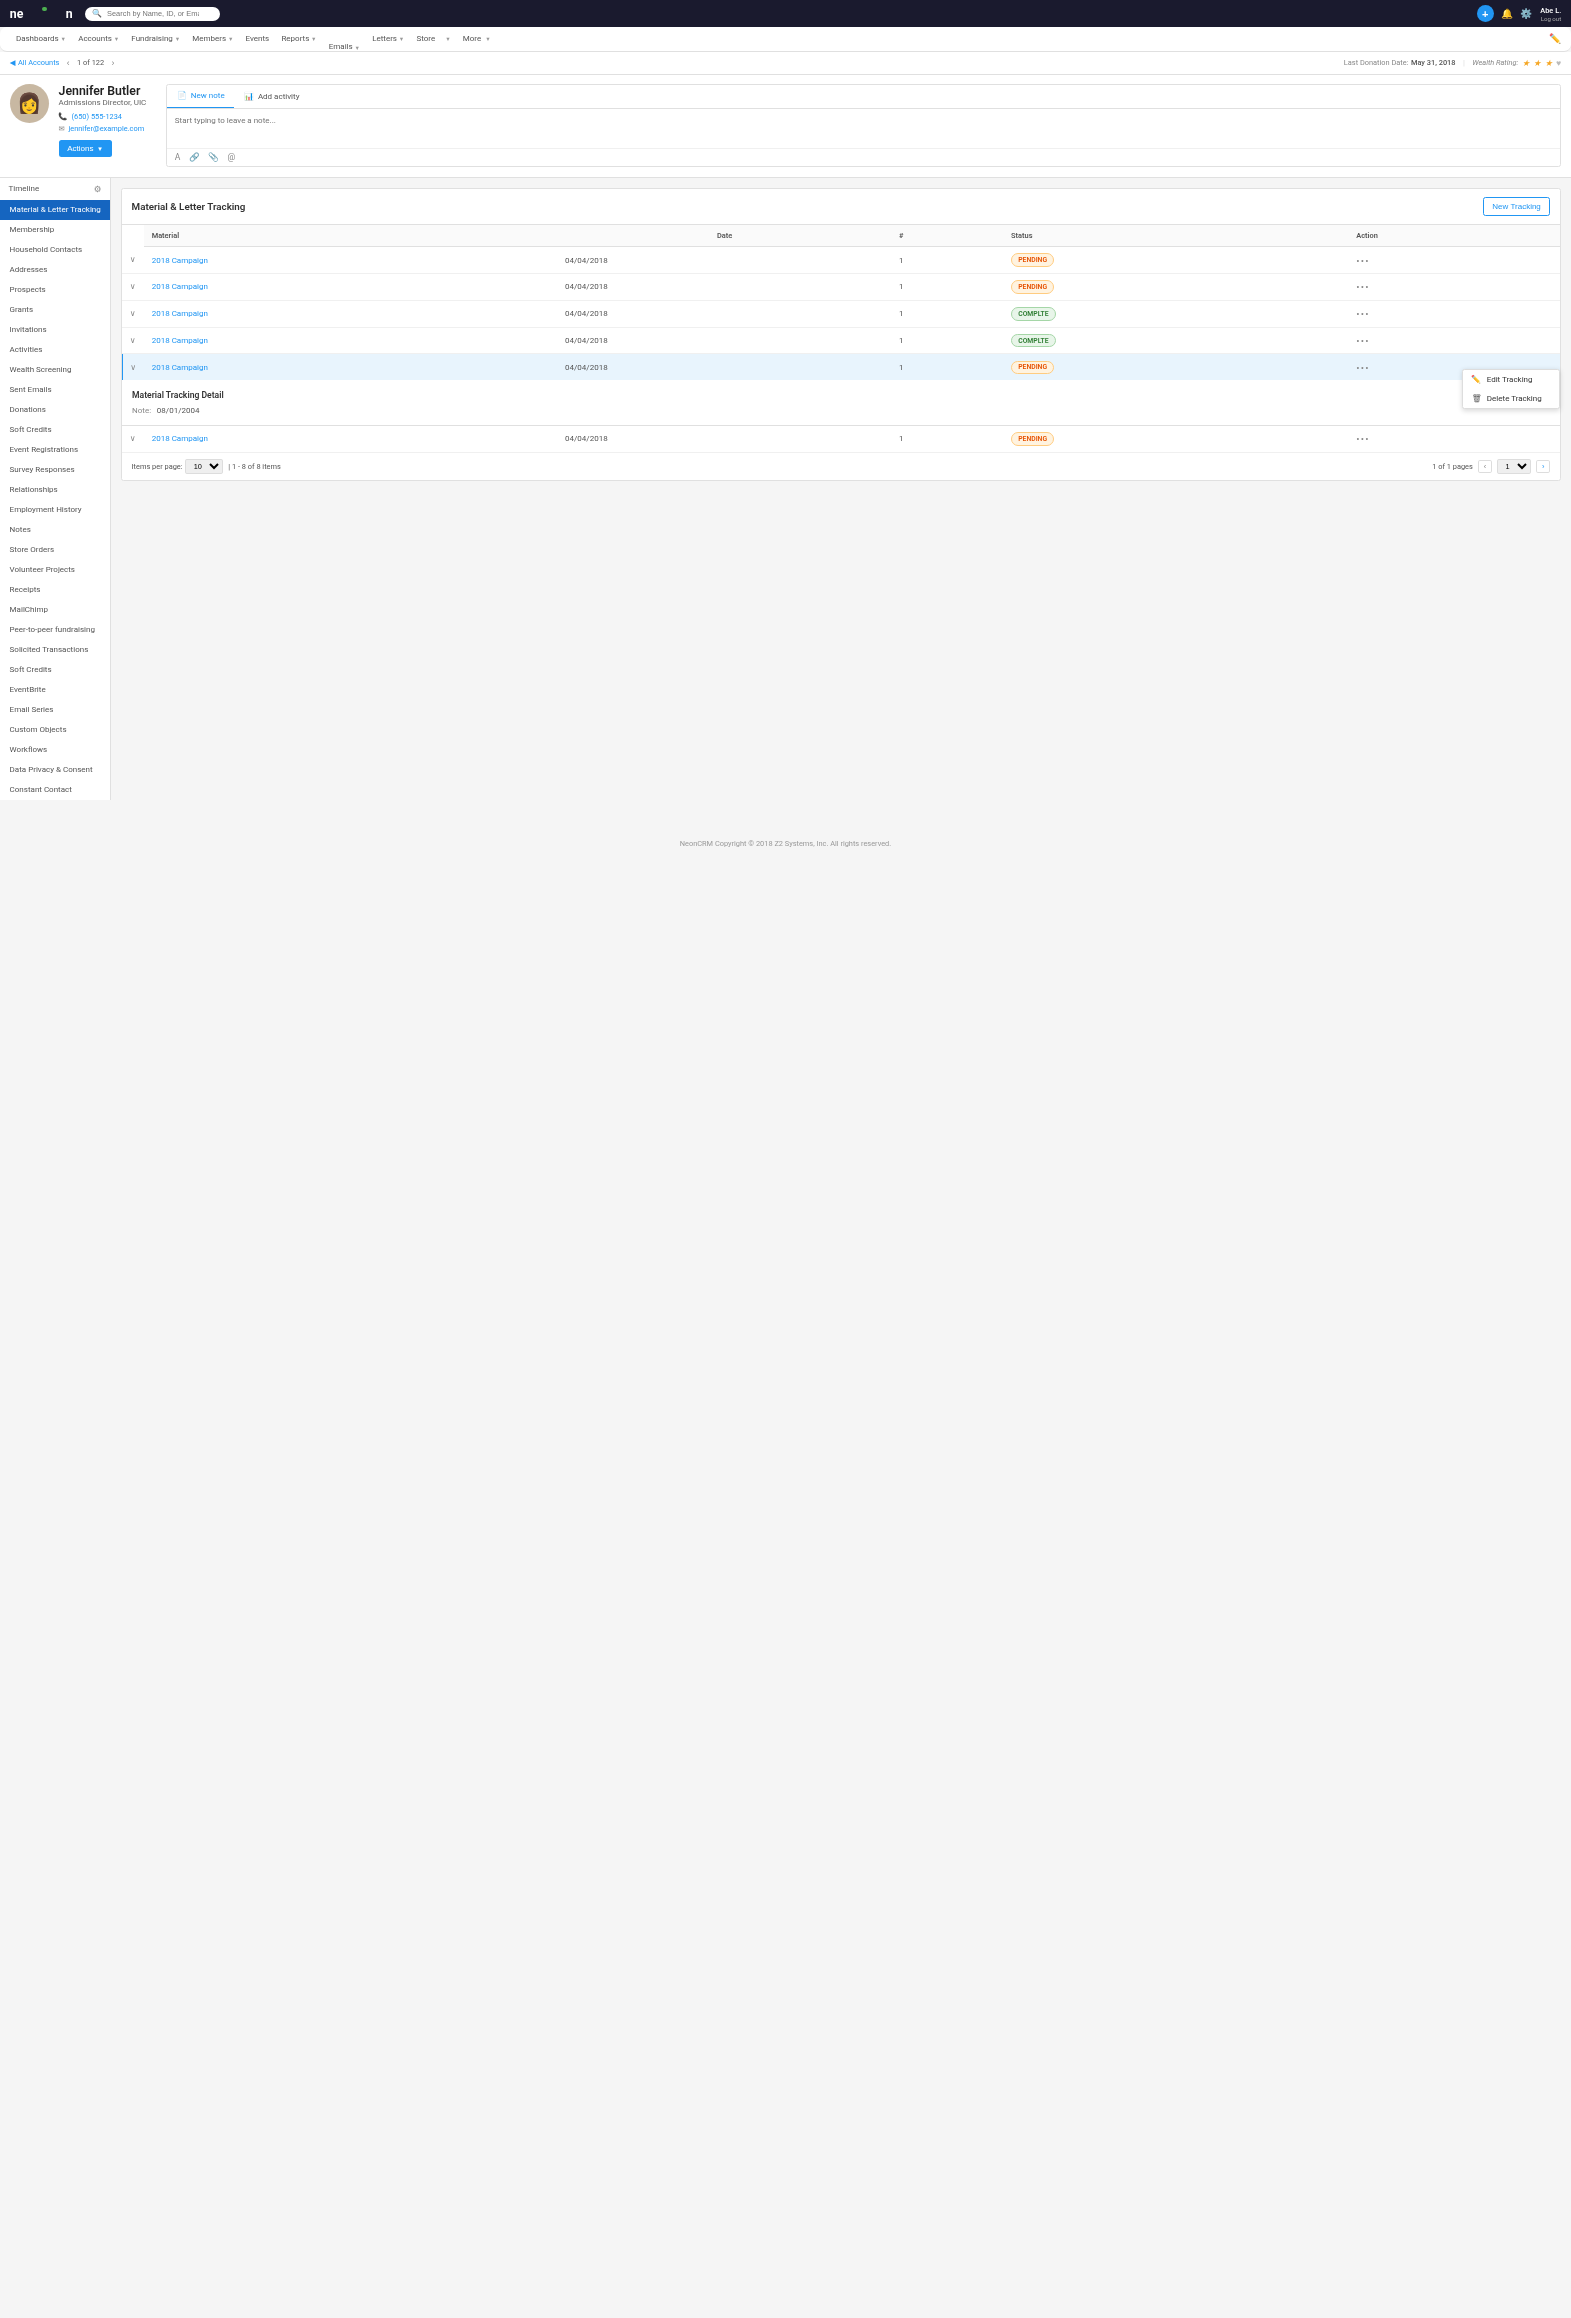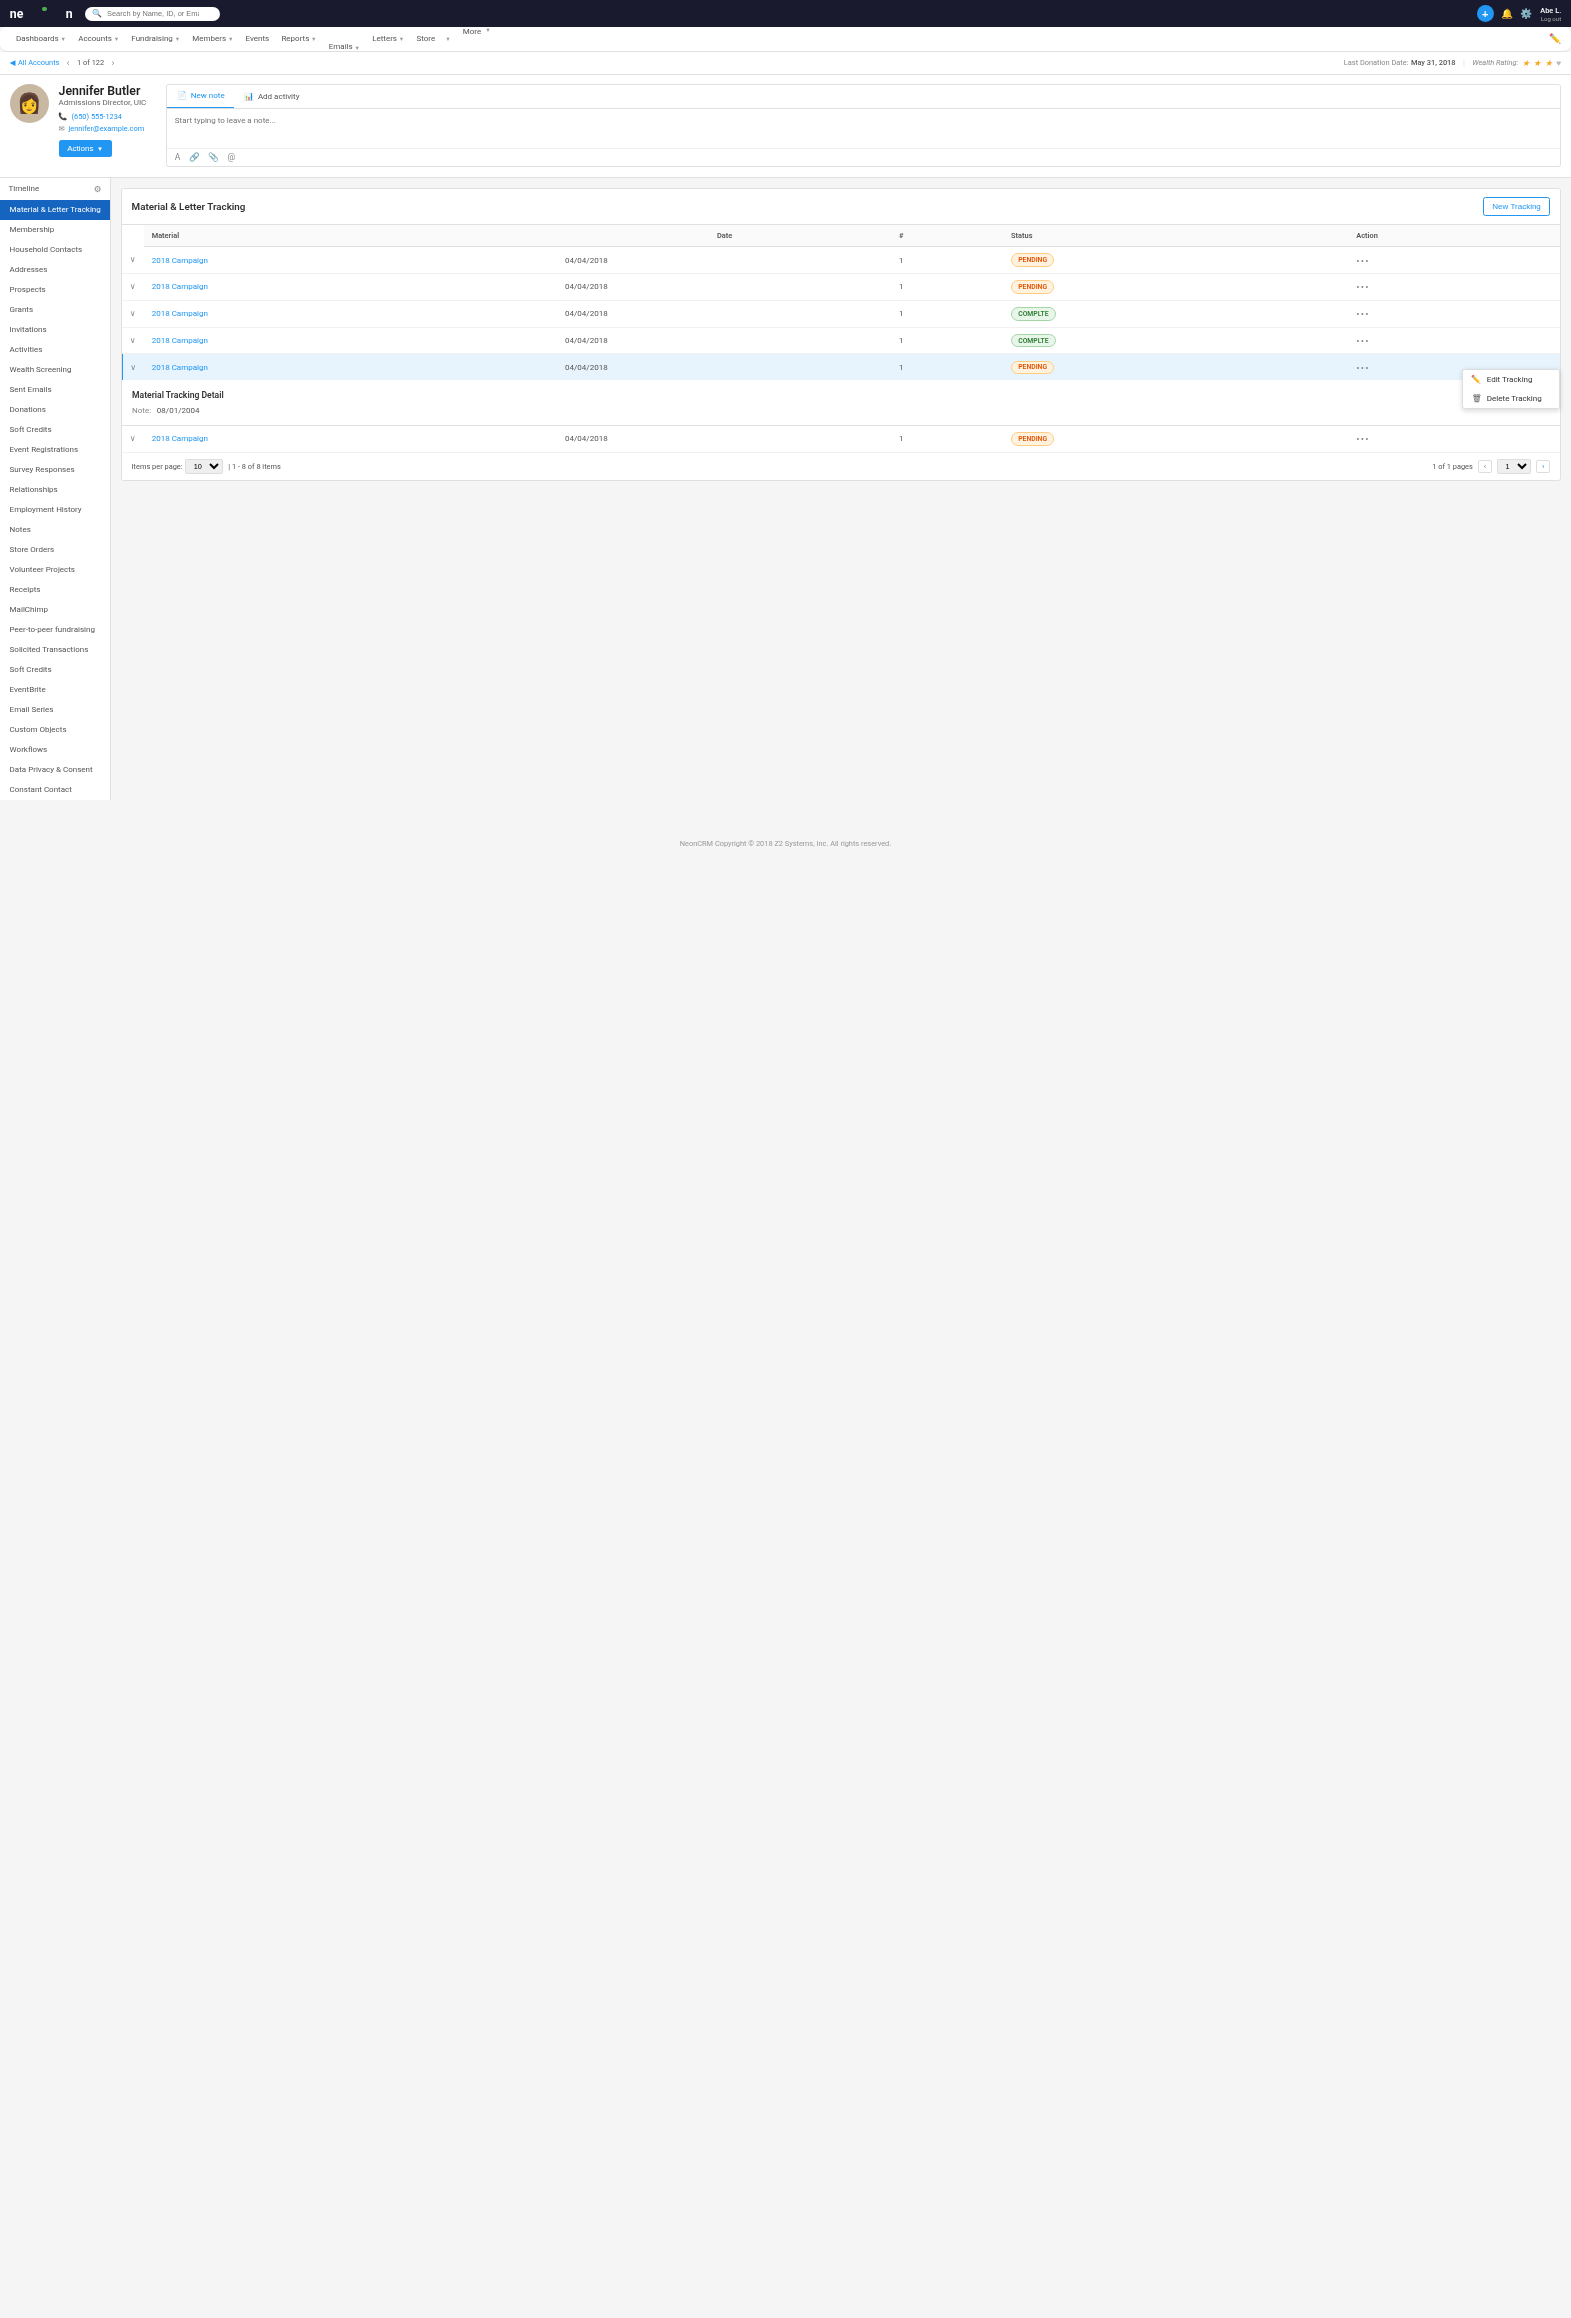--- a/index.html
+++ b/index.html
@@ -57,21 +57,21 @@
       <span style="font-size:5.5px;color:#999;">▼</span>
   </div>
   <div style="padding:0 6.1px;height:24.6px;display:flex;align-items:center;gap:1.8px;font-size:8px;color:#555;cursor:pointer;">
     <span>Letters</span>
       <span style="font-size:5.5px;color:#999;">▼</span>
   </div>
   <div style="padding:0 6.1px;height:24.6px;display:flex;align-items:center;gap:10px;font-size:8px;color:#555;cursor:pointer;">
     <span>Store</span>
       <span style="font-size:5.5px;color:#999;">▼</span>
   </div>
-  <div style="padding:0 6.1px;height:24.6px;display:flex;gap:4px;font-size:8px;color:#555;cursor:pointer;">
+  <div style="padding:0 6.1px;height:24.6px;display:flex;align-items:center;gap:4px;font-size:8px;color:#555;cursor:pointer;">
     <span>More</span>
       <span style="font-size:5.5px;color:#999;">▼</span>
   </div>
   <div style="flex:1;"></div>
   <span style="color:#666;font-size:9.8px;cursor:pointer;">✏️</span>
 </div>
 
 <div style="background:white;border-bottom:0.6px solid #e0e0e0;display:flex;align-items:center;padding:0 9.8px;height:23px;gap:7.4px;">
   <span style="color:#2196f3;font-size:7.4px;cursor:pointer;display:flex;align-items:center;gap:2.5px;">
     <span>◀</span>

